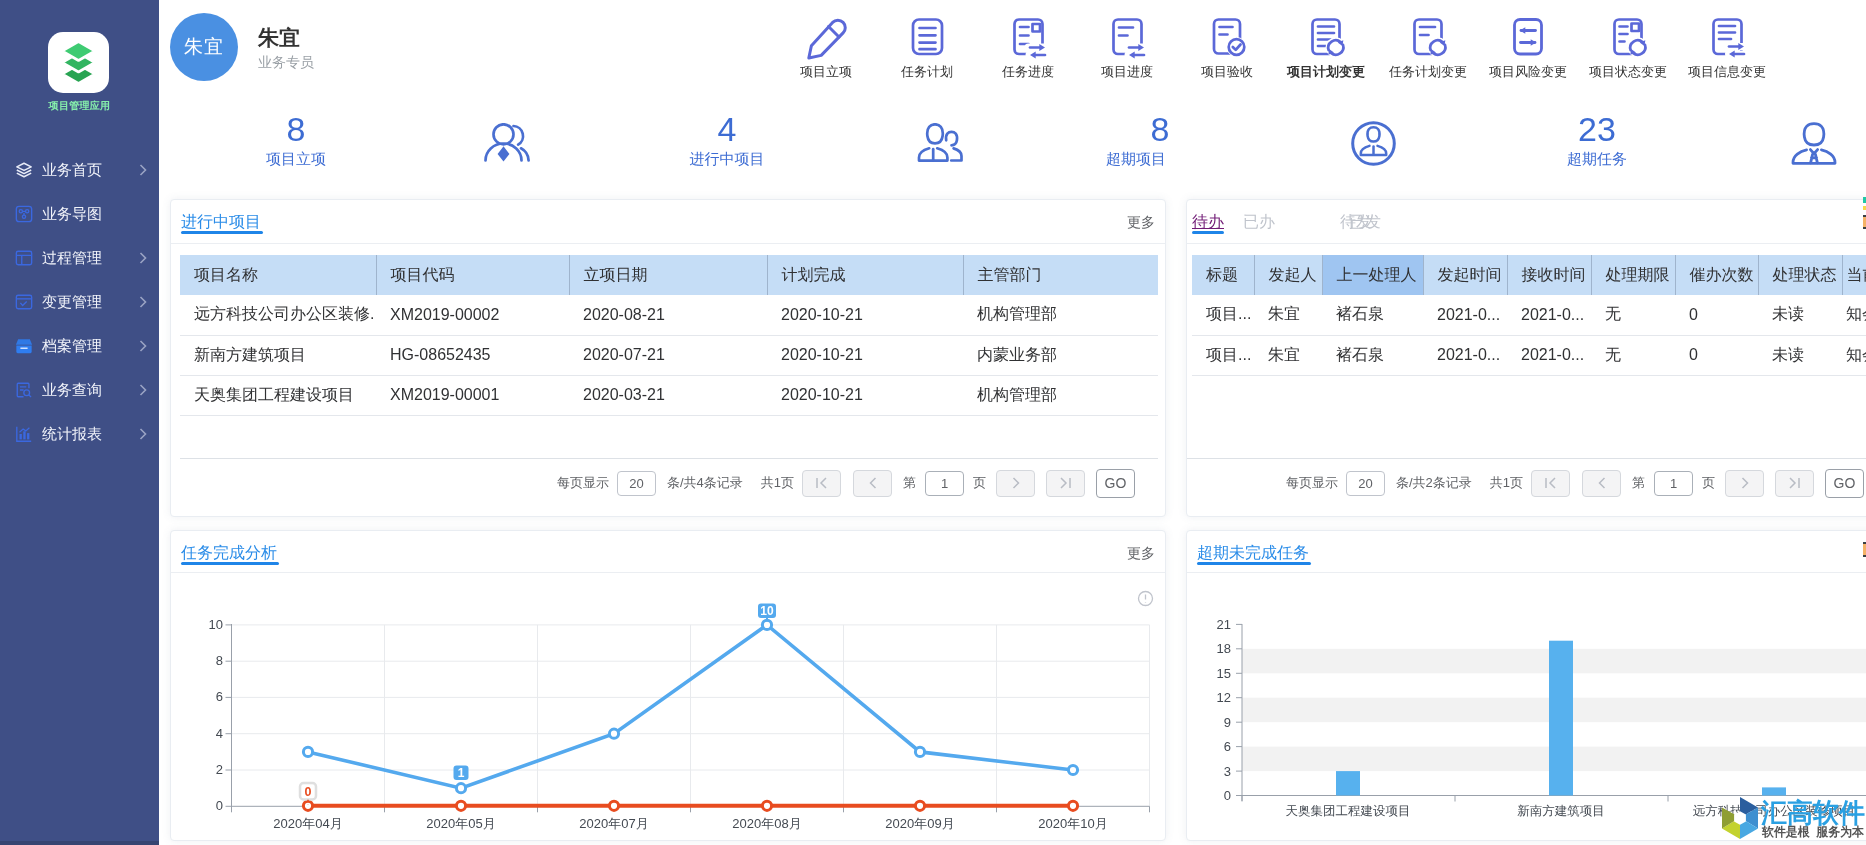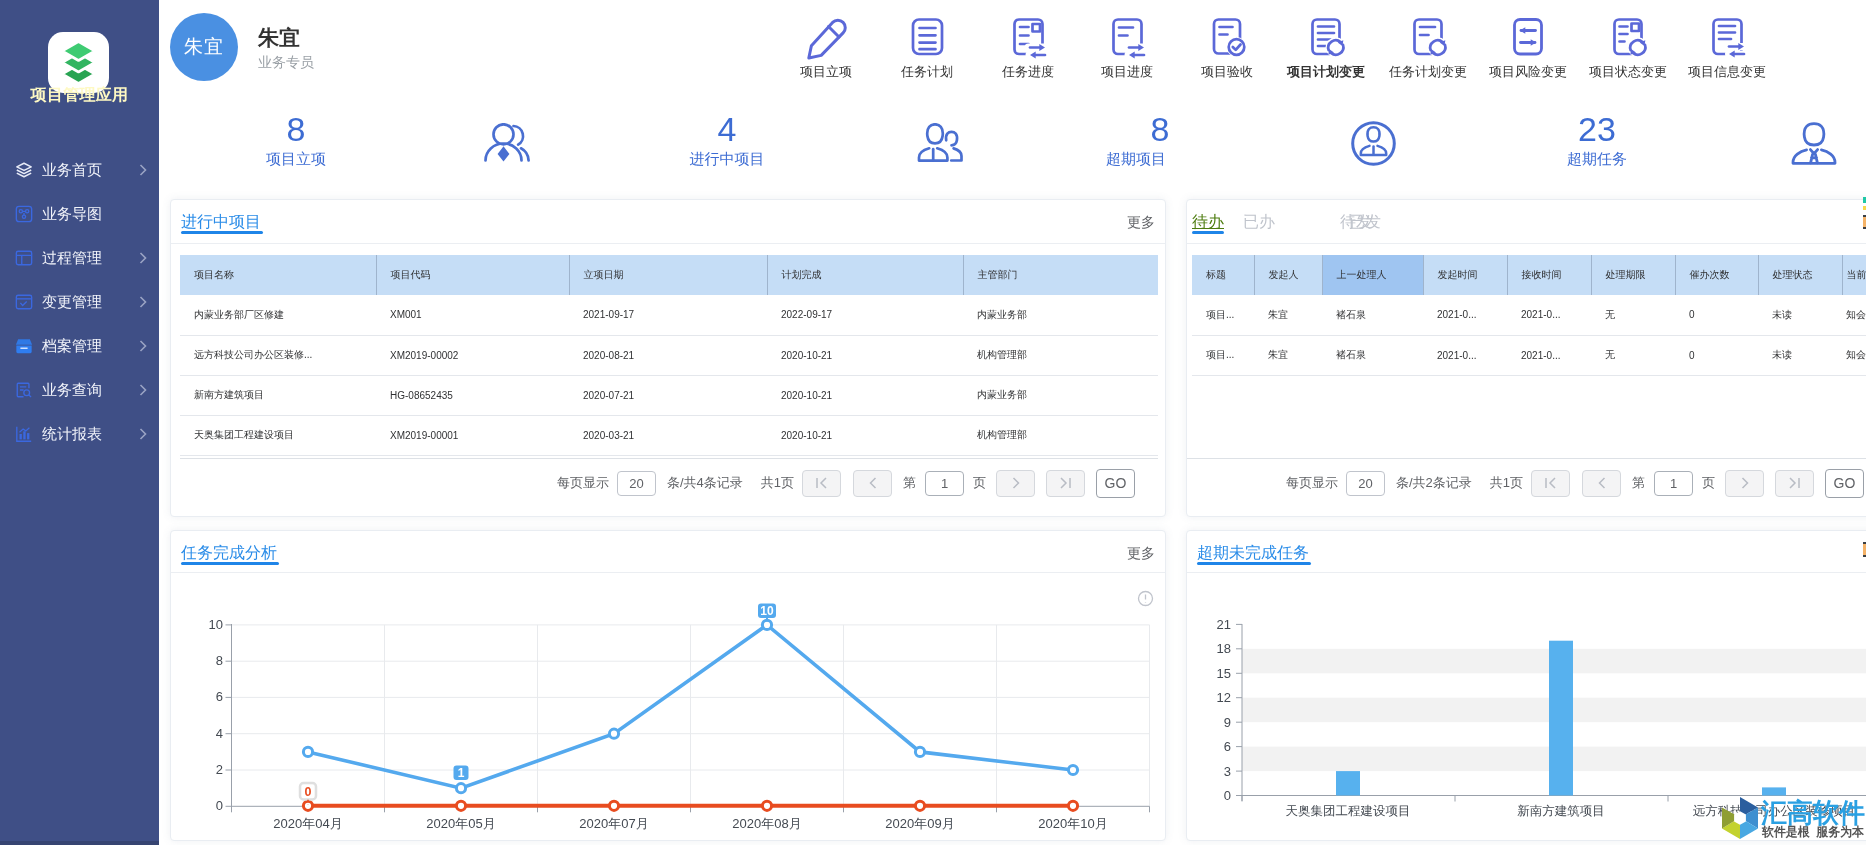--- a/index.html
+++ b/index.html
@@ -3,22 +3,22 @@
 <meta charset="utf-8">
 <style>
   * { margin:0; padding:0; box-sizing:border-box; }
   html,body { width:1866px; height:845px; overflow:hidden; background:#fff;
     font-family:"Liberation Sans",sans-serif; }
   body { position:relative; }
   
   #sidebar { position:absolute; left:0; top:0; width:159px; height:845px; background:#3f4f86; }
   #sidebar .botbar { position:absolute; left:0; bottom:0; width:100%; height:4px; background:#364471; }
   #logo { position:absolute; left:48px; top:32px; width:61px; height:61px; background:#fff; border-radius:15px; }
-  #appname { position:absolute; top:85px; left:0; width:159px; text-align:center; color:#fef9c3;
-    font-size:16px; font-weight:bold; letter-spacing:.3px; }
+  #appname { position:absolute; top:99px; left:0; width:159px; text-align:center; color:#86efac;
+    font-size:10px; font-weight:bold; letter-spacing:.3px; }
   .mitem { position:absolute; left:0; width:159px; height:44px; display:flex; align-items:center; }
   .mitem .mi { width:18px; height:18px; margin-left:15px; flex:none; }
   .mitem .mt { color:#f2f4fa; font-size:15px; margin-left:9px; flex:1; }
   .mitem .arr { margin-right:12px; flex:none; }
   
   #avatar { position:absolute; left:170px; top:13px; width:68px; height:68px; border-radius:50%;
     background:#4a90e2; color:#fff; font-size:19px; display:flex; align-items:center; justify-content:center; letter-spacing:1px;}
   #uname { position:absolute; left:258px; top:24px; font-size:21px; color:#333; font-weight:bold; }
   #urole { position:absolute; left:258px; top:54px; font-size:14px; color:#9aa0a6; }
   .tool { position:absolute; top:14px; width:110px; text-align:center; }
@@ -29,24 +29,24 @@
   .stlab { position:absolute; width:120px; text-align:center; top:150px; font-size:15px; color:#3d6cd3; }
   .sticon { position:absolute; }
   
   .panel { position:absolute; background:#fff; border:1px solid #e9edf2; border-radius:4px;
     box-shadow:0 0 8px rgba(90,110,140,.10); }
   .ptitle { position:absolute; left:10px; top:12px; font-size:16px; color:#2a8ce8; }
   .ptitle .ul { position:absolute; left:0; right:-2px; bottom:-1px; height:3px; background:#1f85e8; border-radius:2px;}
   .pmore { position:absolute; top:14px; font-size:14px; color:#606266; }
   .phead { position:absolute; left:0; top:0; width:100%; height:44px; border-bottom:1px solid #ebeef2; }
   .tab { position:absolute; top:12px; font-size:16px; color:#c0c4cc; }
-  .tab.act { color:#4d7c0f;text-decoration:underline; }
+  .tab.act { color:#701a75;text-decoration:underline; }
   .tab.act .ul { position:absolute; left:0; right:0; bottom:-1px; height:3px; background:#1f85e8; border-radius:2px;}
   
-  table.grid { border-collapse:collapse; table-layout:fixed; font-size:10px; color:#303133; }
+  table.grid { border-collapse:collapse; table-layout:fixed; font-size:16px; color:#303133; }
   table.grid th { background:#c5ddf6; height:40px; font-weight:normal; text-align:left; padding:0 0 0 14px;
     border-right:1px solid #9fb4cd; overflow:hidden; white-space:nowrap; }
   table.grid th:last-child { border-right:none;margin-top:14px; }
   table.grid td { height:40px; padding:0 0 0 14px; border-bottom:1px solid #e4e7ec; overflow:hidden; white-space:nowrap; }
   table.grid th.hl { background:#9fc5f1; }
   
   .pager { position:absolute; height:30px; display:flex; align-items:center; font-size:13px; color:#606266; }
   .pager .inp { width:39px; height:25px; border:1px solid #c0c4cc; border-radius:4px; background:#fff;
     text-align:center; line-height:23px; color:#606266; }
   .pager .pbtn { width:39px; height:27px; border:1px solid #d5d8dd; border-radius:4px; background:#f4f4f5;
@@ -352,27 +352,20 @@
         <col style="width:196px">
         <col style="width:195px">
       </colgroup>
     <tbody>
         <tr>
           <th>项目名称</th>
           <th>项目代码</th>
           <th>立项日期</th>
           <th>计划完成</th>
           <th>主管部门</th>
-        </tr>
-    <tr>
-          <td>内蒙业务部厂区修建</td>
-          <td>XM001</td>
-          <td>2021-09-17</td>
-          <td>2022-09-17</td>
-          <td>内蒙业务部</td>
         </tr>
     <tr>
           <td>远方科技公司办公区装修...</td>
           <td>XM2019-00002</td>
           <td>2020-08-21</td>
           <td>2020-10-21</td>
           <td>机构管理部</td>
         </tr>
     <tr>
           <td>新南方建筑项目</td>

